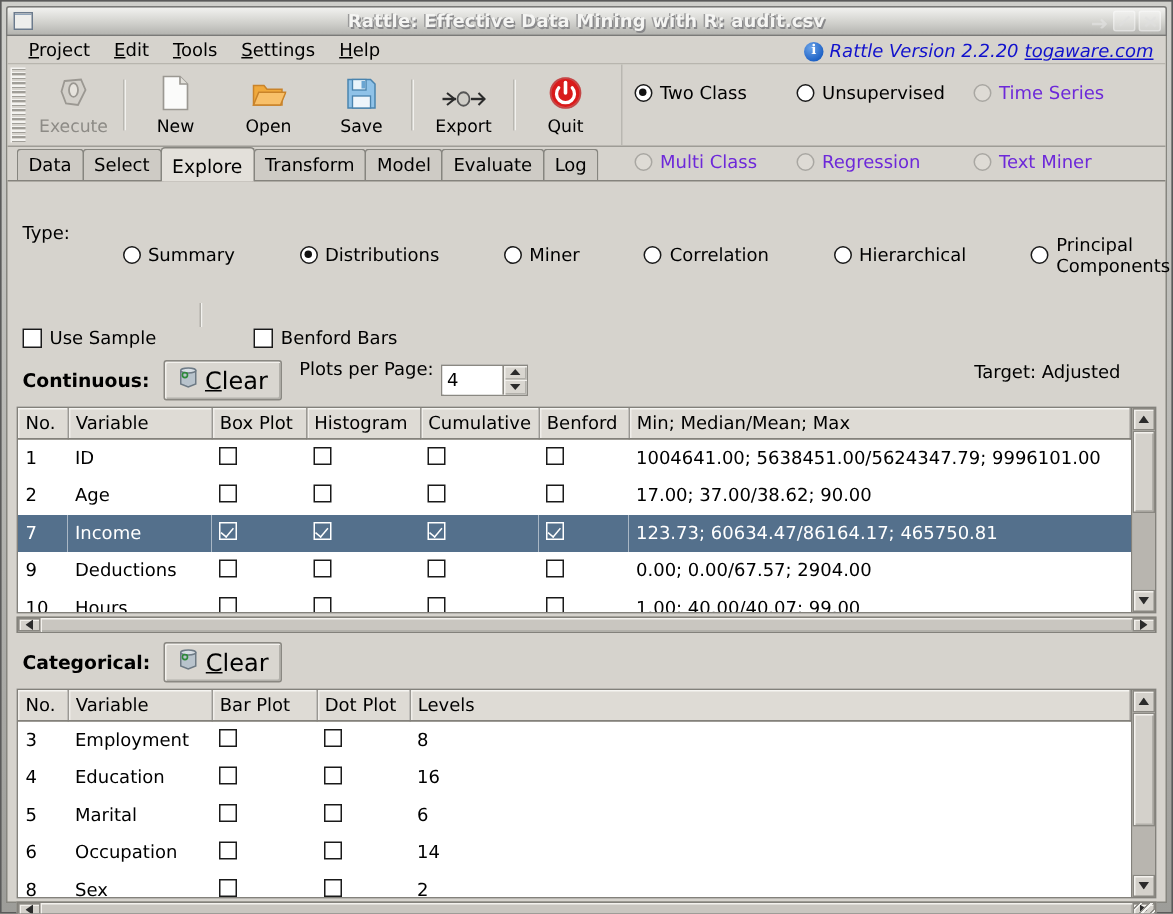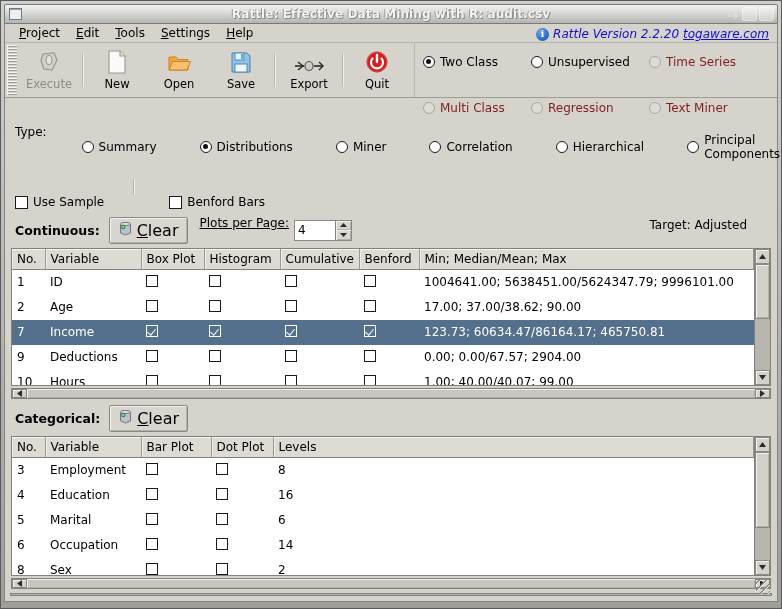--- a/index.html
+++ b/index.html
@@ -166,21 +166,21 @@
     position: relative;
     flex: none;
   }
   .radio.on::after {
     content: ""; position: absolute;
     left: 2px; top: 2px; width: 5px; height: 5px;
     border-radius: 50%; background: #111;
   }
   .radio.dim { border-color: #a9a7a2; background: #dedbd5; }
   .rlabel { margin-left: 5px; font-size: 12px; }
-  .rlabel.dim { color: #7f1d1d; }
+  .rlabel.dim { color: #6d28d9; }
   .ritem { display: flex; align-items: center; margin-top: 30px; }
 
   
   .tabstrip {
     height: 24px;
     display: flex; align-items: flex-end;
     padding-left: 6px;
     background: #d6d3cd;
     border-bottom: 1px solid #85837d;
     box-sizing: border-box;
@@ -238,21 +238,21 @@
   .sec-title { font-weight: bold; margin-right: 9px; }
   .btn {
     display: inline-flex; align-items: center; gap: 4px;
     padding: 3px 8px;
     background: #d9d6d0;
     border: 1px solid #8a8882;
     border-radius: 2px;
     box-shadow: inset 1px 1px 0 #f3f1ed, inset -1px -1px 0 #b2b0aa;
     font-size: 16px;
   }
-  .spin-lbl { margin: 0 5px 14px 12px; font-size: 12px; text-decoration: underline; }
+  .spin-lbl { margin: 0 5px 14px 12px; font-size: 12px; }
   .spin {
     display: flex; align-items: stretch;
     height: 19px;
     border: 1px solid #8a8882;
     background: #fff;
     box-shadow: inset 1px 1px 0 #b9b7b1;
   }
   .spin input {
     width: 34px; border: none; outline: none;
     font-size: 12px; padding: 0 3px;
@@ -535,20 +535,43 @@
             <span class="rlabel dim">Regression</span>
           </div>
           <div class="ritem">
             <span class="radio dim"></span>
             <span class="rlabel dim">Text Miner</span>
           </div>
         </div>
       </div>
     </div>
 
+    <div class="tabstrip">
+      <div class="tab">
+            <span>Data</span>
+          </div>
+      <div class="tab">
+            <span>Select</span>
+          </div>
+      <div class="tab active">
+            <span>Explore</span>
+          </div>
+      <div class="tab">
+            <span>Transform</span>
+          </div>
+      <div class="tab">
+            <span>Model</span>
+          </div>
+      <div class="tab">
+            <span>Evaluate</span>
+          </div>
+      <div class="tab">
+            <span>Log</span>
+          </div>
+    </div>
 
     <div class="opt-row">
       <span class="lbl">Type:</span>
       <span class="ritem">
         <span class="radio"></span>
         <span class="rlabel">Summary</span>
       </span>
       <span class="ritem">
         <span class="radio on"></span>
         <span class="rlabel">Distributions</span>

